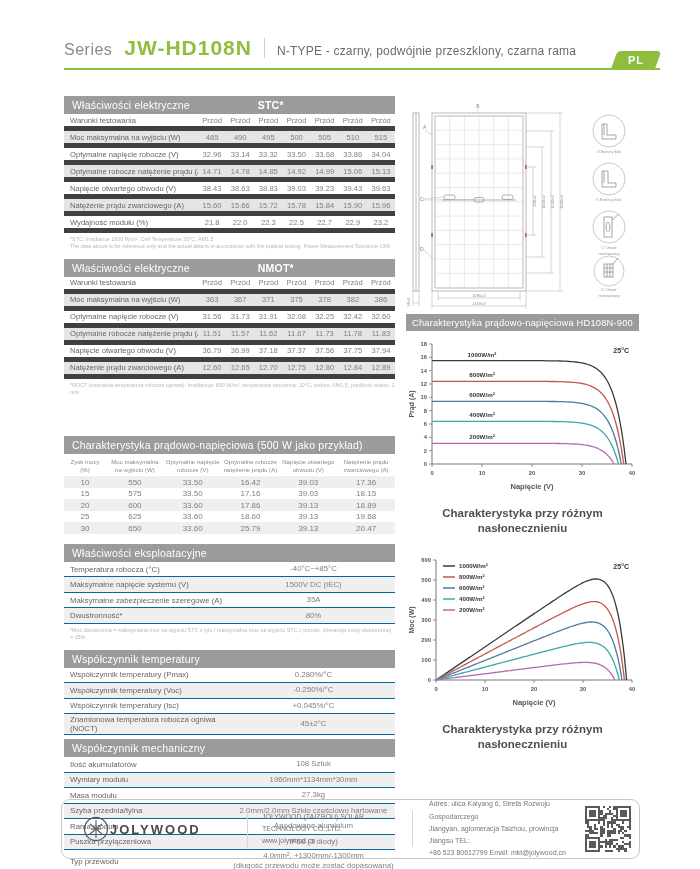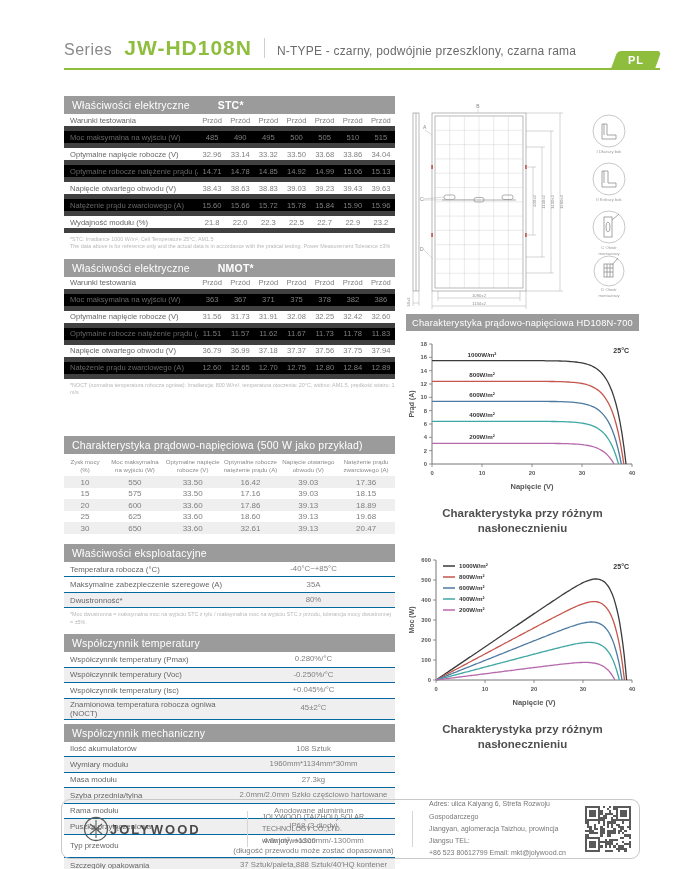--- a/index.html
+++ b/index.html
@@ -14,28 +14,28 @@
   .h-div{width:1px;height:20px;background:#cfcfcf;align-self:center;}
   .subtitle{font-size:12px;color:#6b6b6b;letter-spacing:.2px;}
   .h-line{position:relative;margin-top:8px;height:2px;background:#8fbe3f;width:596px;}
   .pl-tab{position:absolute;right:2px;bottom:0;width:44px;height:19px;background:#8fbe3f;transform:skewX(-20deg);border-radius:4px 4px 0 0;}
   .pl-tab span{display:block;transform:skewX(20deg);color:#fff;font-size:11px;font-weight:bold;text-align:center;line-height:19px;letter-spacing:1px;}
 
   
   .col-left{position:absolute;left:64px;top:96px;width:331px;}
   .col-right{position:absolute;left:406px;top:96px;width:233px;}
 
-  .secbar{background:#9b9b9b;color:#fff;font-size:10.5px;padding:3px 8px 3px 8px;letter-spacing:.2px;display:flex;align-items:center;}
+  .secbar{background:#9b9b9b;color:#fff;font-size:10.5px;padding:3px 8px 3px 8px;letter-spacing:.2px;display:flex;align-items:center;gap:40px;}
   .secbar .tag{margin-left:28px;font-weight:bold;}
   .col-right .secbar{font-size:9.3px;padding:3.5px 6px;}
 
   
   .mtable{width:100%;}
   .mrow{display:flex;align-items:center;height:12px;font-size:7.6px;border-bottom:5px solid #404040;}
-  .mrow.alt{background:#000000;}
+  .mrow.alt{background:#e5e5e5;}
   .mrow .lbl{flex:0 0 128px;padding-left:6px;color:#666;white-space:nowrap;overflow:hidden;}
   .mrow .val{flex:1;text-align:center;color:#7f7f7f;}
   .footnote{font-size:5.4px;color:#b8b8b8;line-height:1.35;margin:3px 0 8px 6px;}
 
   
   .ivhead{display:flex;align-items:center;font-size:6.1px;color:#8a8a8a;text-align:center;padding:4px 0 3px 0;}
   .ivhead div{line-height:1.25;}
   .ivrow{display:flex;align-items:center;height:11.5px;font-size:8px;color:#7f7f7f;text-align:center;}
   .ivrow.alt{background:#efefef;}
   .c0{flex:0 0 42px;} .cx{flex:1;}
@@ -300,36 +300,42 @@
             <div class="cx">625</div>
             <div class="cx">33.60</div>
             <div class="cx">18.60</div>
             <div class="cx">39.13</div>
             <div class="cx">19.68</div>
           </div>
           <div class="ivrow alt">
             <div class="c0">30</div>
             <div class="cx">650</div>
             <div class="cx">33.60</div>
-            <div class="cx">32.61</div>
+            <div class="cx">25.79</div>
             <div class="cx">39.13</div>
             <div class="cx">20.47</div>
           </div>
         </div>
     </div>
 
     <div>
       <div class="secbar">
         <span>Właściwości eksploatacyjne</span>
       </div>
       <div>
           <div class="kvrow">
             <div class="k">Temperatura robocza (°C)</div>
             <div class="v">
               <div>-40°C~+85°C</div>
+            </div>
+          </div>
+          <div class="kvrow alt">
+            <div class="k">Maksymalne napięcie systemu (V)</div>
+            <div class="v">
+              <div>1500V DC (IEC)</div>
             </div>
           </div>
           <div class="kvrow">
             <div class="k">Maksymalne zabezpieczenie szeregowe (A)</div>
             <div class="v">
               <div>35A</div>
             </div>
           </div>
           <div class="kvrow alt">
             <div class="k">Dwustronność*</div>
@@ -526,21 +532,21 @@
         <text x="203" y="54">I Dłuższy bok</text>
         <text x="203" y="102">II Krótszy bok</text>
         <text x="203" y="150">C Otwór</text>
         <text x="203" y="155.5">montażowy</text>
         <text x="203" y="192">D Otwór</text>
         <text x="203" y="197.5">montażowy</text>
       </g>
     </svg>
 
     <div class="secbar" style="margin-top:3px;">
-      <span>Charakterystyka prądowo-napięciowa HD108N-700</span>
+      <span>Charakterystyka prądowo-napięciowa HD108N-900</span>
     </div>
 
     <svg class="fig" width="233" height="168" viewBox="0 0 233 168">
         <path d="M26,10 V130 H226" stroke="#777" stroke-width="1" fill="none"></path>
         <line x1="23" y1="130" x2="26" y2="130" stroke="#777" stroke-width="0.8"></line>
         <text x="21" y="132" text-anchor="end" font-size="5.8" font-weight="bold" fill="#555">0</text>
         <line x1="23" y1="116.66666666666667" x2="26" y2="116.66666666666667" stroke="#777" stroke-width="0.8"></line>
         <text x="21" y="118.66666666666667" text-anchor="end" font-size="5.8" font-weight="bold" fill="#555">2</text>
         <line x1="23" y1="103.33333333333334" x2="26" y2="103.33333333333334" stroke="#777" stroke-width="0.8"></line>
         <text x="21" y="105.33333333333334" text-anchor="end" font-size="5.8" font-weight="bold" fill="#555">4</text>

